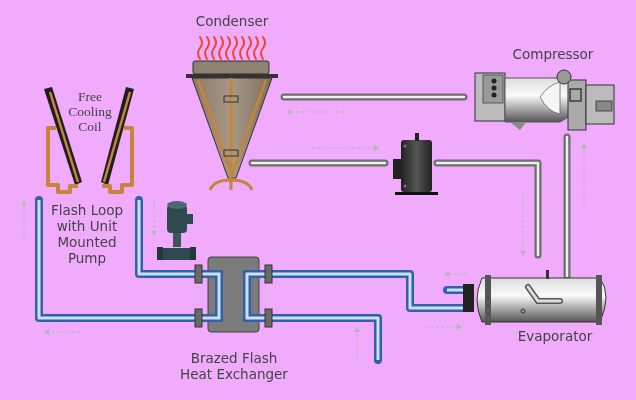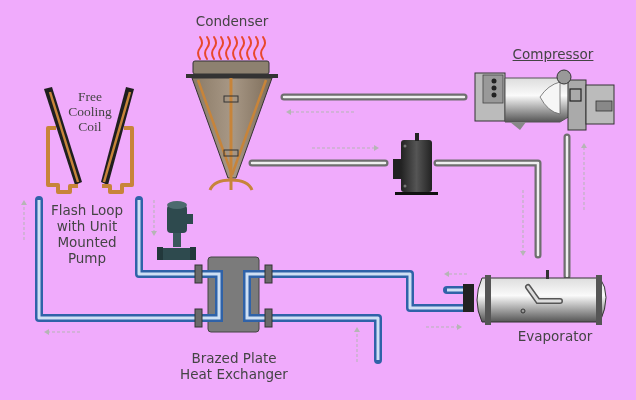--- a/index.html
+++ b/index.html
@@ -216,30 +216,30 @@
           <polygon points="24,200 21,205 27,205" fill="#b5b5b5" stroke="none"></polygon>
         </g>
     <g>
           <line x1="154" y1="200" x2="154" y2="232"></line>
           <polygon points="154,236 151,231 157,231" fill="#b5b5b5" stroke="none"></polygon>
         </g>
   </g>
 </svg>
 
 <div class="lbl" style="left:195px;top:14px;width:74px;">Condenser</div>
-<div class="lbl" style="left:510px;top:47px;width:86px;text-decoration:underline;">Compressor</div>
+<div class="lbl" style="left:510px;top:47px;width:86px;">Compressor</div>
 <div class="lbl" style="left:62px;top:89px;width:56px;font-family:Liberation Serif, serif;">
   <div>Free</div>
   <div>Cooling</div>
   <div>Coil</div>
 </div>
 <div class="lbl" style="left:44px;top:202px;width:86px;line-height:16px;">
   <div>Flash Loop</div>
   <div>with Unit</div>
   <div>Mounted</div>
   <div>Pump</div>
 </div>
 <div class="lbl" style="left:176px;top:350px;width:116px;line-height:16px;">
-  <div>Brazed Plate</div>
+  <div>Brazed Flash</div>
   <div>Heat Exchanger</div>
 </div>
 <div class="lbl" style="left:516px;top:329px;width:78px;">Evaporator</div>
 </div>
 
 </body></html>

